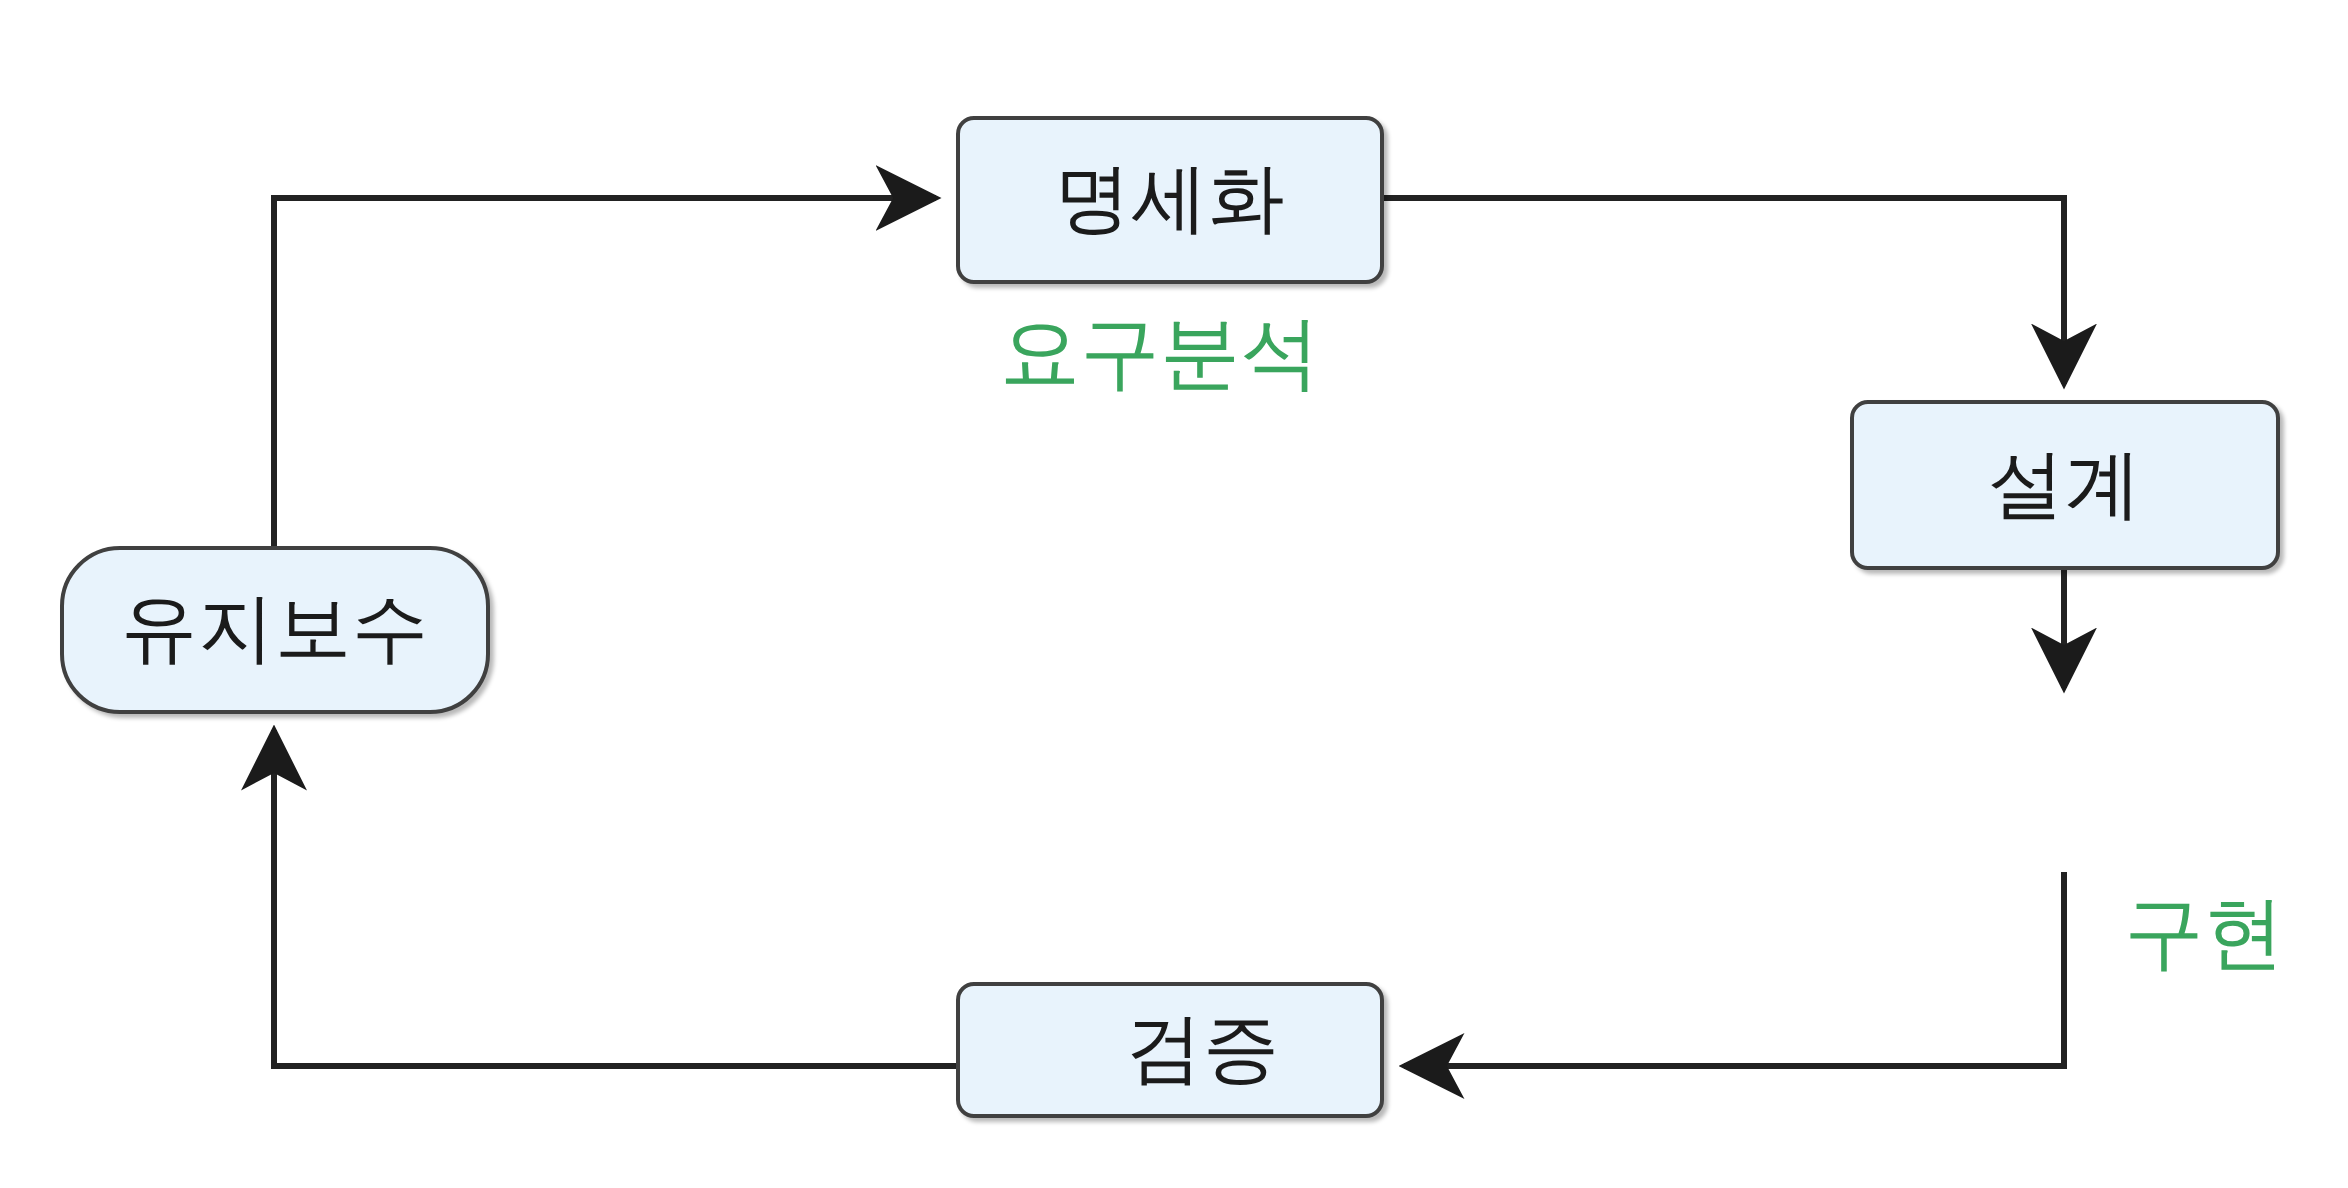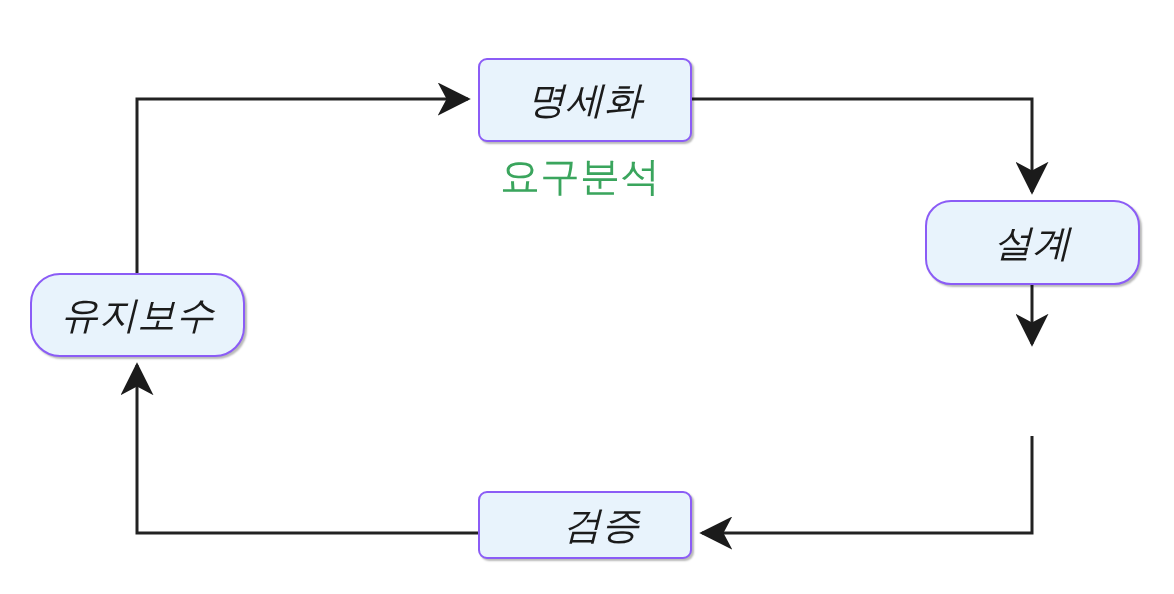--- a/index.html
+++ b/index.html
@@ -23,38 +23,37 @@
     position: absolute;
     left: 0;
     top: 0;
     width: 1174px;
     height: 594px;
   }
   .node {
     position: absolute;
     box-sizing: border-box;
     background: #e8f3fc;
-    border: 2px solid #8b5cf6;
+    border: 2px solid #404040;
     border-radius: 9px;
     display: flex;
     align-items: center;
     justify-content: center;
     box-shadow: 2px 2px 2px rgba(0,0,0,0.28);
-    font-style: italic;
   }
   .node-label {
     font-family: "Liberation Sans", sans-serif;
     font-size: 38px;
     line-height: 1;
     color: #1b1b1b;
     white-space: nowrap;
     letter-spacing: 0.5px;
   }
   #node-spec   { left: 478px; top: 58px;  width: 214px; height: 84px; }
-  #node-design { left: 925px; top: 200px; width: 215px; height: 85px; border-radius: 26px; }
+  #node-design { left: 925px; top: 200px; width: 215px; height: 85px; }
   #node-coding { left: 925px; top: 352px; width: 215px; height: 84px; }
   #node-verify { left: 478px; top: 491px; width: 214px; height: 68px; padding-left: 33px; }
   #node-maint  { left: 30px;  top: 273px; width: 215px; height: 84px; border-radius: 30px; }
 
   .phase-label {
     position: absolute;
     font-family: "Liberation Serif", serif;
     font-size: 40px;
     line-height: 1;
     color: #3aa55d;
@@ -112,15 +111,16 @@
   <div class="node" id="node-verify">
     <span class="node-label">검증</span>
   </div>
 
   <div class="node" id="node-maint">
     <span class="node-label">유지보수</span>
   </div>
 
   <div class="phase-label" id="label-requirements">요구분석</div>
 
+  <div class="phase-label" id="label-implementation">구현</div>
 
 
 </div>
 
 </body></html>

